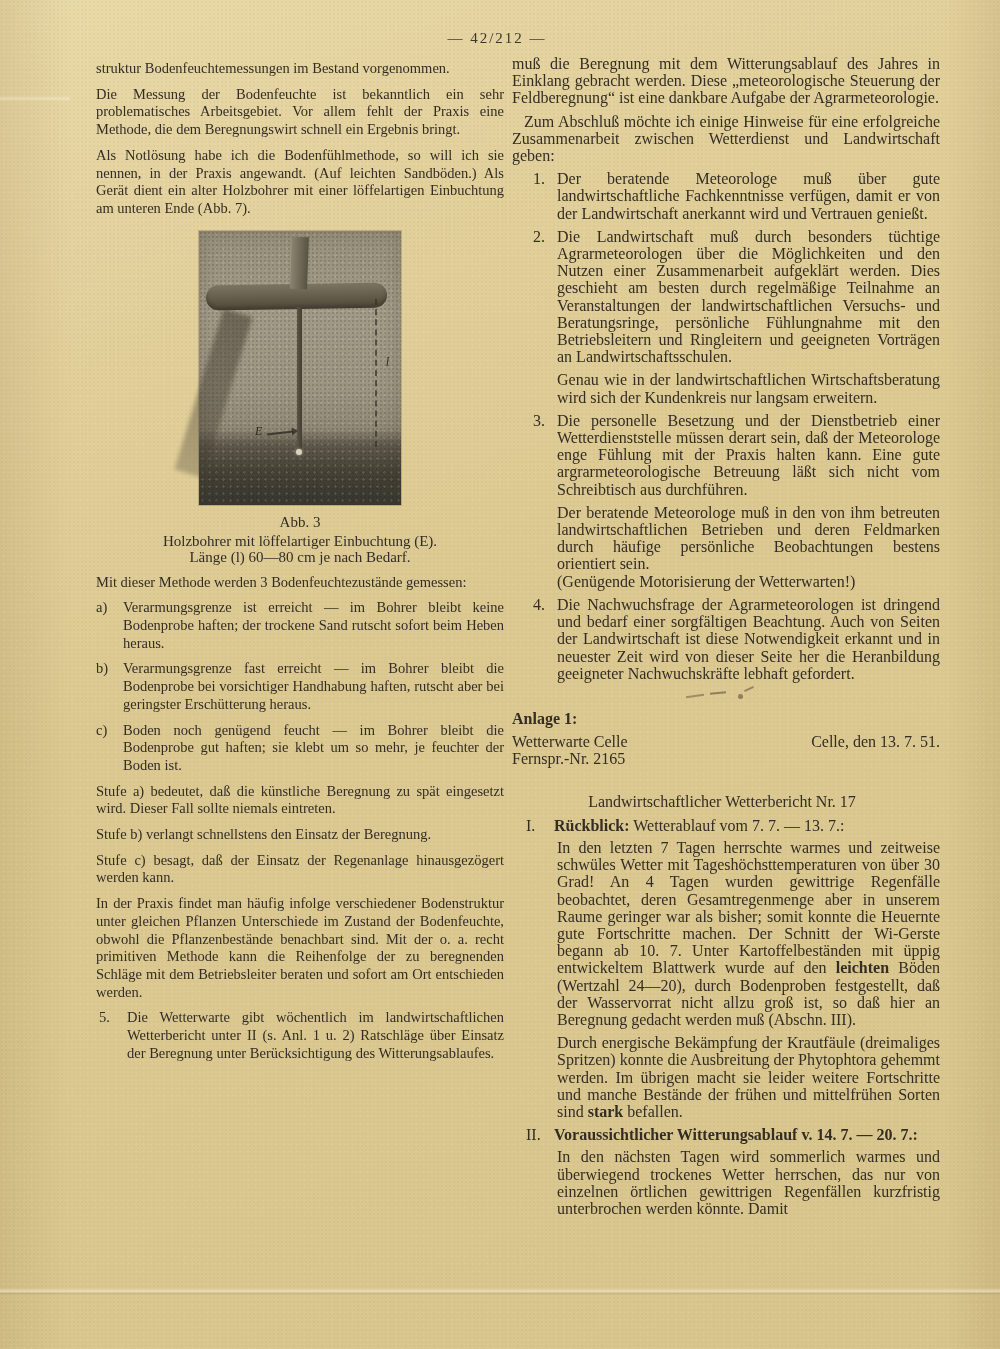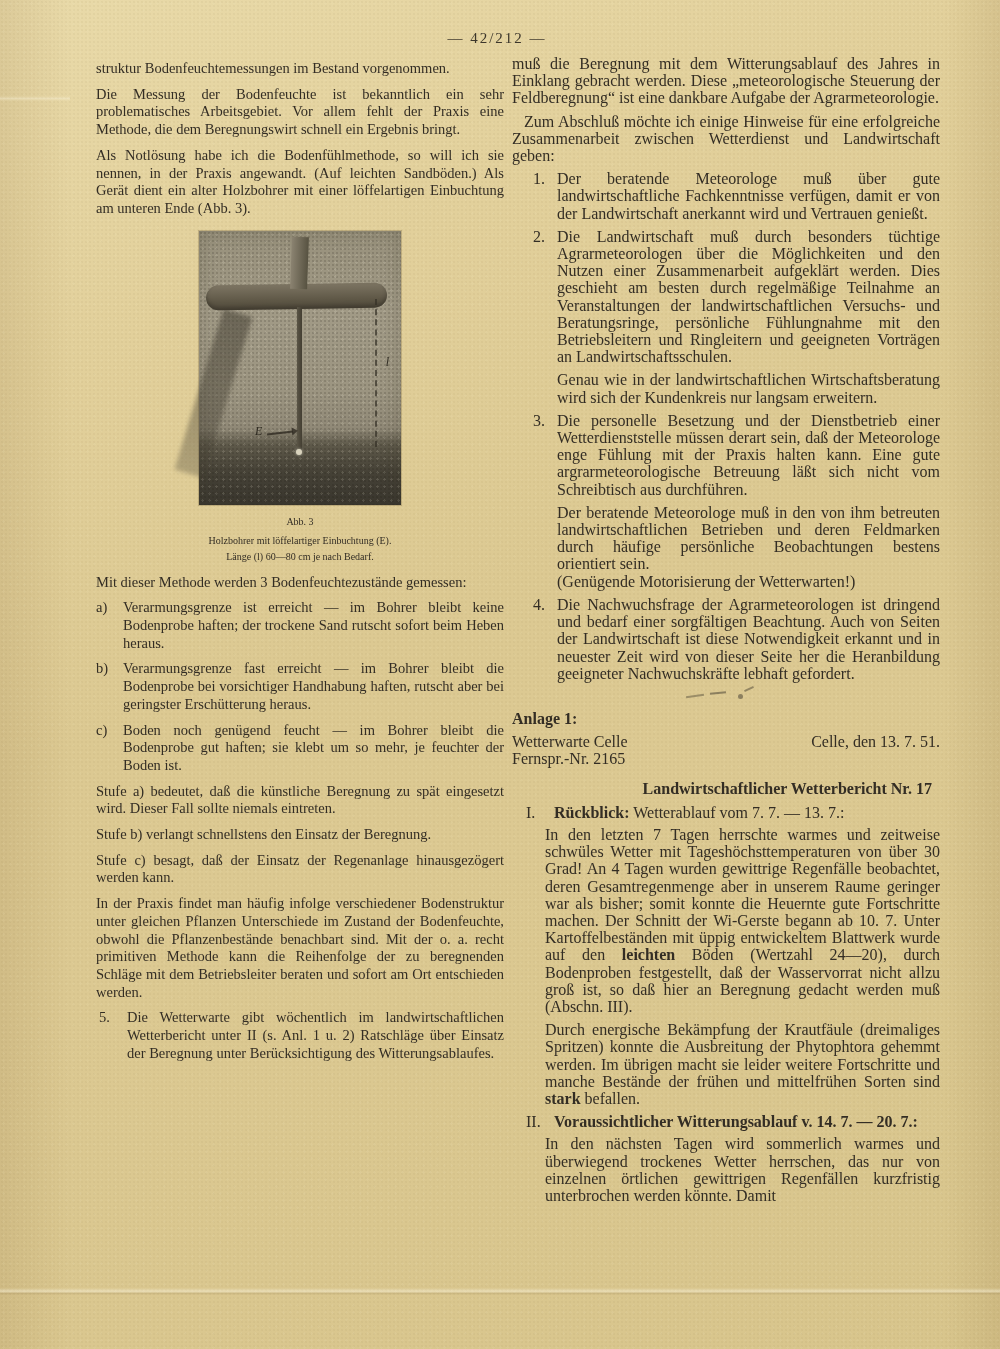--- a/index.html
+++ b/index.html
@@ -105,50 +105,50 @@
   }
   .ph-e-arrow{
     position:absolute;left:68px;top:201px;width:26px;height:2px;
     background:rgba(47,43,34,.8);transform:rotate(-7deg);
   }
   .ph-e-arrow:after{
     content:"";position:absolute;right:-5px;top:-3px;
     border-left:6px solid rgba(47,43,34,.8);
     border-top:4px solid transparent;border-bottom:4px solid transparent;
   }
-  .caption{text-align:center;font-size:10px;line-height:16px;color:#332d24;}
+  .caption{text-align:center;font-size:15px;line-height:16px;color:#332d24;}
   .caption .cap-title{margin-bottom:3px;}
   
   .scribble{position:relative;width:80px;height:12px;margin:1px auto 5px auto;}
   .scribble .s1{position:absolute;left:0;top:7px;width:18px;height:1.5px;background:rgba(75,68,52,.45);transform:rotate(-8deg);}
   .scribble .s2{position:absolute;left:24px;top:4px;width:16px;height:1.8px;background:rgba(75,68,52,.55);transform:rotate(-5deg);}
   .scribble .s3{position:absolute;left:52px;top:6px;width:5px;height:5px;border-radius:50%;background:rgba(75,68,52,.55);}
   .scribble .s4{position:absolute;left:58px;top:0;width:10px;height:2px;background:rgba(75,68,52,.5);transform:rotate(-25deg);}
   .anlage-label{font-weight:700;margin:10px 0 6px 0;}
   .anlage-row{display:flex;justify-content:space-between;gap:31px;}
-  .report-title{text-align:right;font-weight:700;margin:12px 8px 7px 0;}
+  .report-title{text-align:center;font-weight:400;margin:25px 8px 7px 0;}
   .sec{margin-top:2px;}
   .sec-head{position:relative;padding-left:42px;margin:0 0 5px 0;}
   .sec-head .rnum{position:absolute;left:14px;top:0;}
-  .sec-body{margin-left:33px;}
+  .sec-body{margin-left:45px;}
   .sec-body .p{margin-bottom:6px;}
 </style>
 </head>
 <body>
 
 <div class="page">
   <div class="crease-h"></div>
   <div class="crease-h2"></div>
 
   <div class="pagenum">— 42/212 —</div>
 
   <div class="col col-left">
     <div class="p">struktur Bodenfeuchtemessungen im Bestand vorgenommen.</div>
     <div class="p">Die Messung der Bodenfeuchte ist bekanntlich ein sehr problematisches Arbeitsgebiet. Vor allem fehlt der Praxis eine Methode, die dem Beregnungswirt schnell ein Ergebnis bringt.</div>
-    <div class="p">Als Notlösung habe ich die Bodenfühlmethode, so will ich sie nennen, in der Praxis angewandt. (Auf leichten Sandböden.) Als Gerät dient ein alter Holzbohrer mit einer löffelartigen Einbuchtung am unteren Ende (Abb. 3).</div>
+    <div class="p">Als Notlösung habe ich die Bodenfühlmethode, so will ich sie nennen, in der Praxis angewandt. (Auf leichten Sandböden.) Als Gerät dient ein alter Holzbohrer mit einer löffelartigen Einbuchtung am unteren Ende (Abb. 7).</div>
 
     <div class="figure">
       <div class="photo">
         <div class="ph-shadow"></div>
         <div class="ph-handle"></div>
         <div class="ph-stub"></div>
         <div class="ph-rod"></div>
         <div class="ph-tip"></div>
         <div class="ph-measure"></div>
         <span class="ph-l">l</span>

